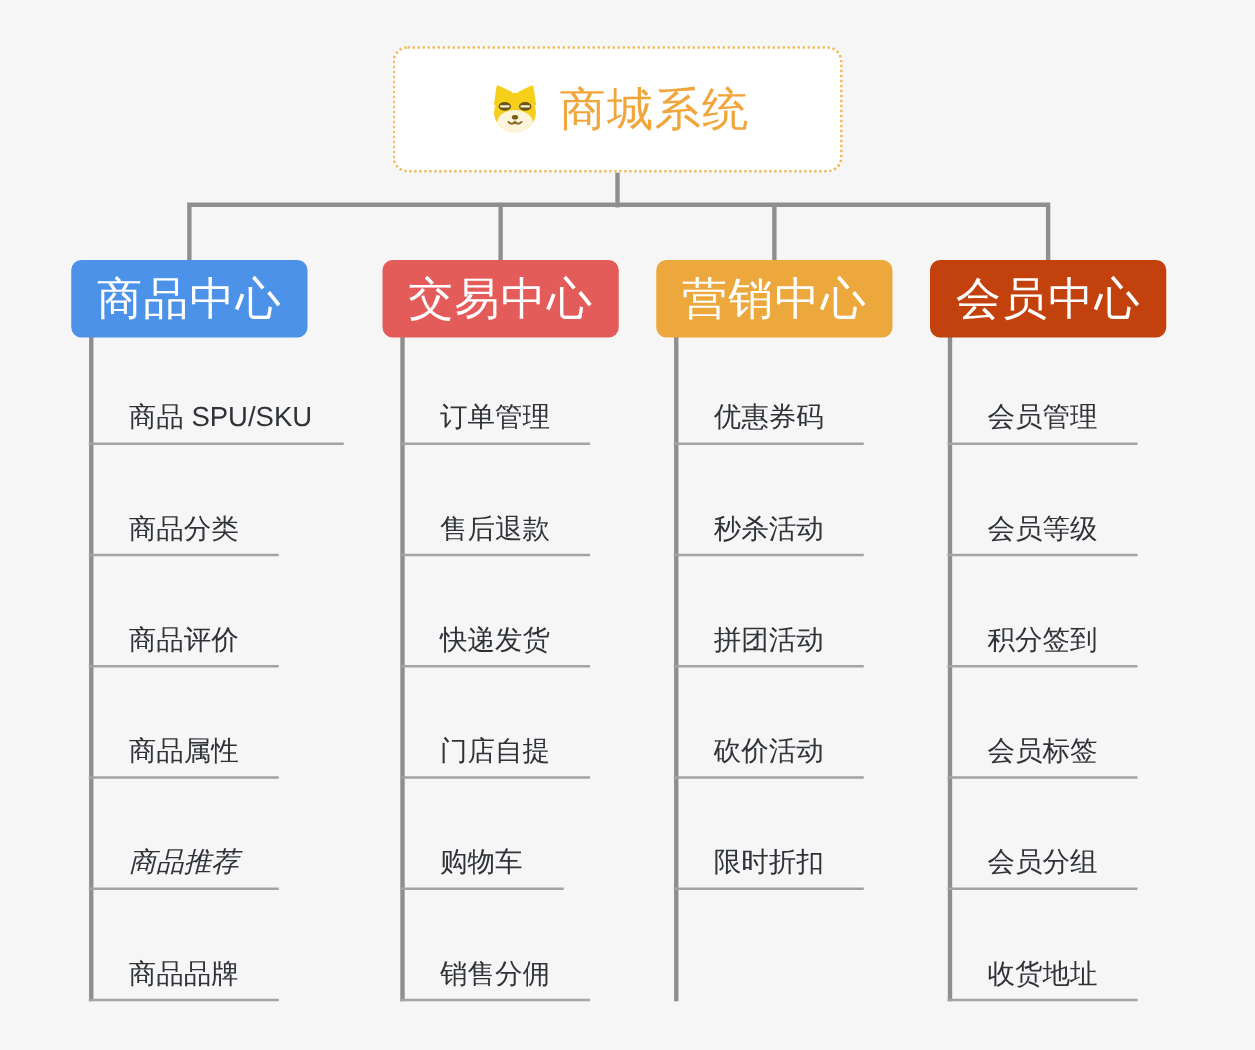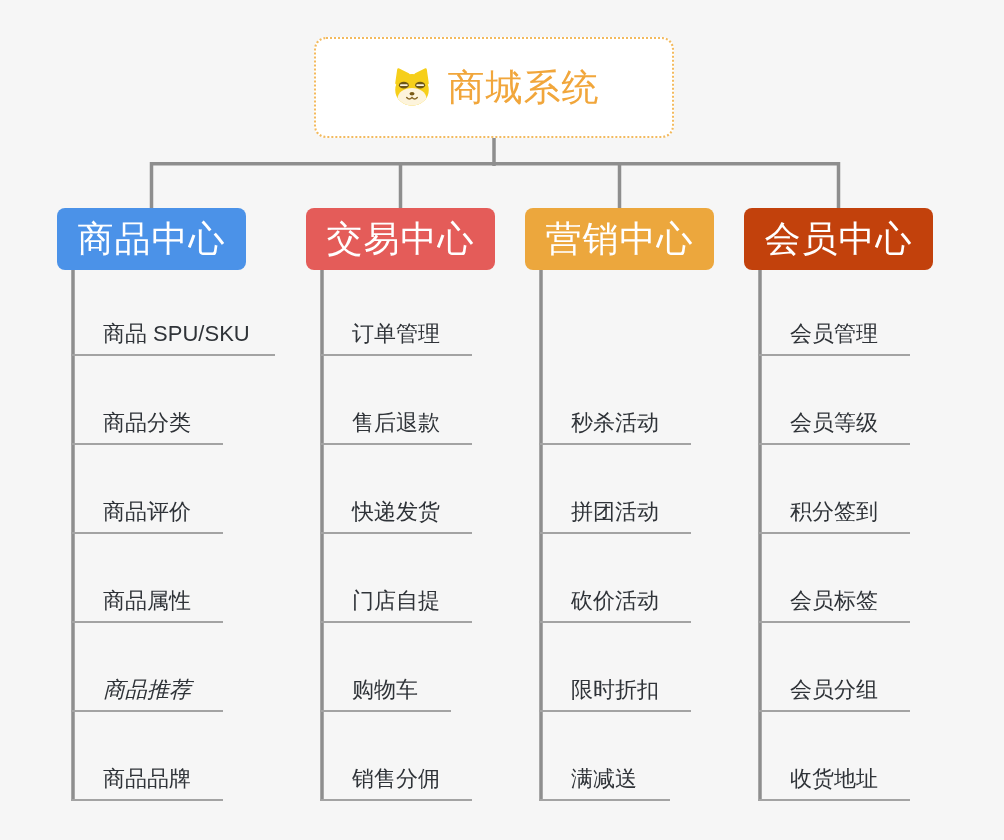--- a/index.html
+++ b/index.html
@@ -133,25 +133,25 @@
   <div class="leaf" style="left:71px; top:672px; width:152px;font-style:italic;">商品推荐</div>
   <div class="leaf" style="left:71px; top:761px; width:152px;">商品品牌</div>
 
   <div class="leaf" style="left:320px; top:316px; width:152px;">订单管理</div>
   <div class="leaf" style="left:320px; top:405px; width:152px;">售后退款</div>
   <div class="leaf" style="left:320px; top:494px; width:152px;">快递发货</div>
   <div class="leaf" style="left:320px; top:583px; width:152px;">门店自提</div>
   <div class="leaf" style="left:320px; top:672px; width:131px;">购物车</div>
   <div class="leaf" style="left:320px; top:761px; width:152px;">销售分佣</div>
 
+  <div class="leaf" style="left:539px; top:316px; width:152px;">优惠券码</div>
   <div class="leaf" style="left:539px; top:405px; width:152px;">秒杀活动</div>
   <div class="leaf" style="left:539px; top:494px; width:152px;">拼团活动</div>
   <div class="leaf" style="left:539px; top:583px; width:152px;">砍价活动</div>
   <div class="leaf" style="left:539px; top:672px; width:152px;">限时折扣</div>
-  <div class="leaf" style="left:539px; top:761px; width:131px;">满减送</div>
 
   <div class="leaf" style="left:758px; top:316px; width:152px;">会员管理</div>
   <div class="leaf" style="left:758px; top:405px; width:152px;">会员等级</div>
   <div class="leaf" style="left:758px; top:494px; width:152px;">积分签到</div>
   <div class="leaf" style="left:758px; top:583px; width:152px;">会员标签</div>
   <div class="leaf" style="left:758px; top:672px; width:152px;">会员分组</div>
   <div class="leaf" style="left:758px; top:761px; width:152px;">收货地址</div>
 
 </div>
 

